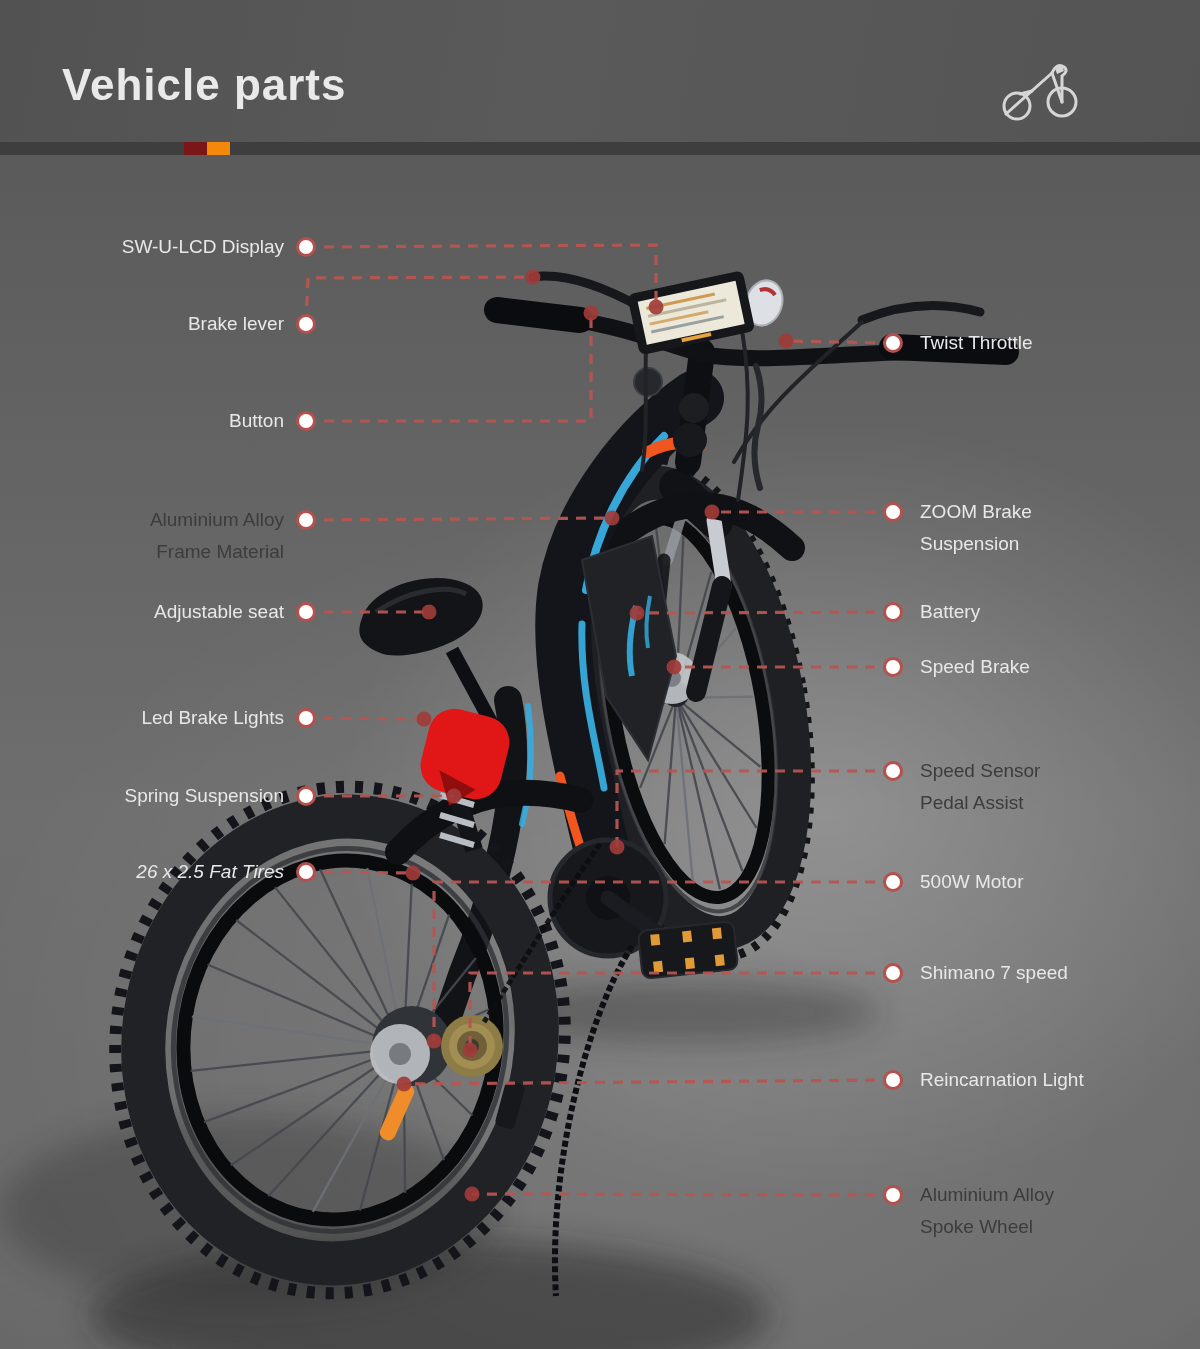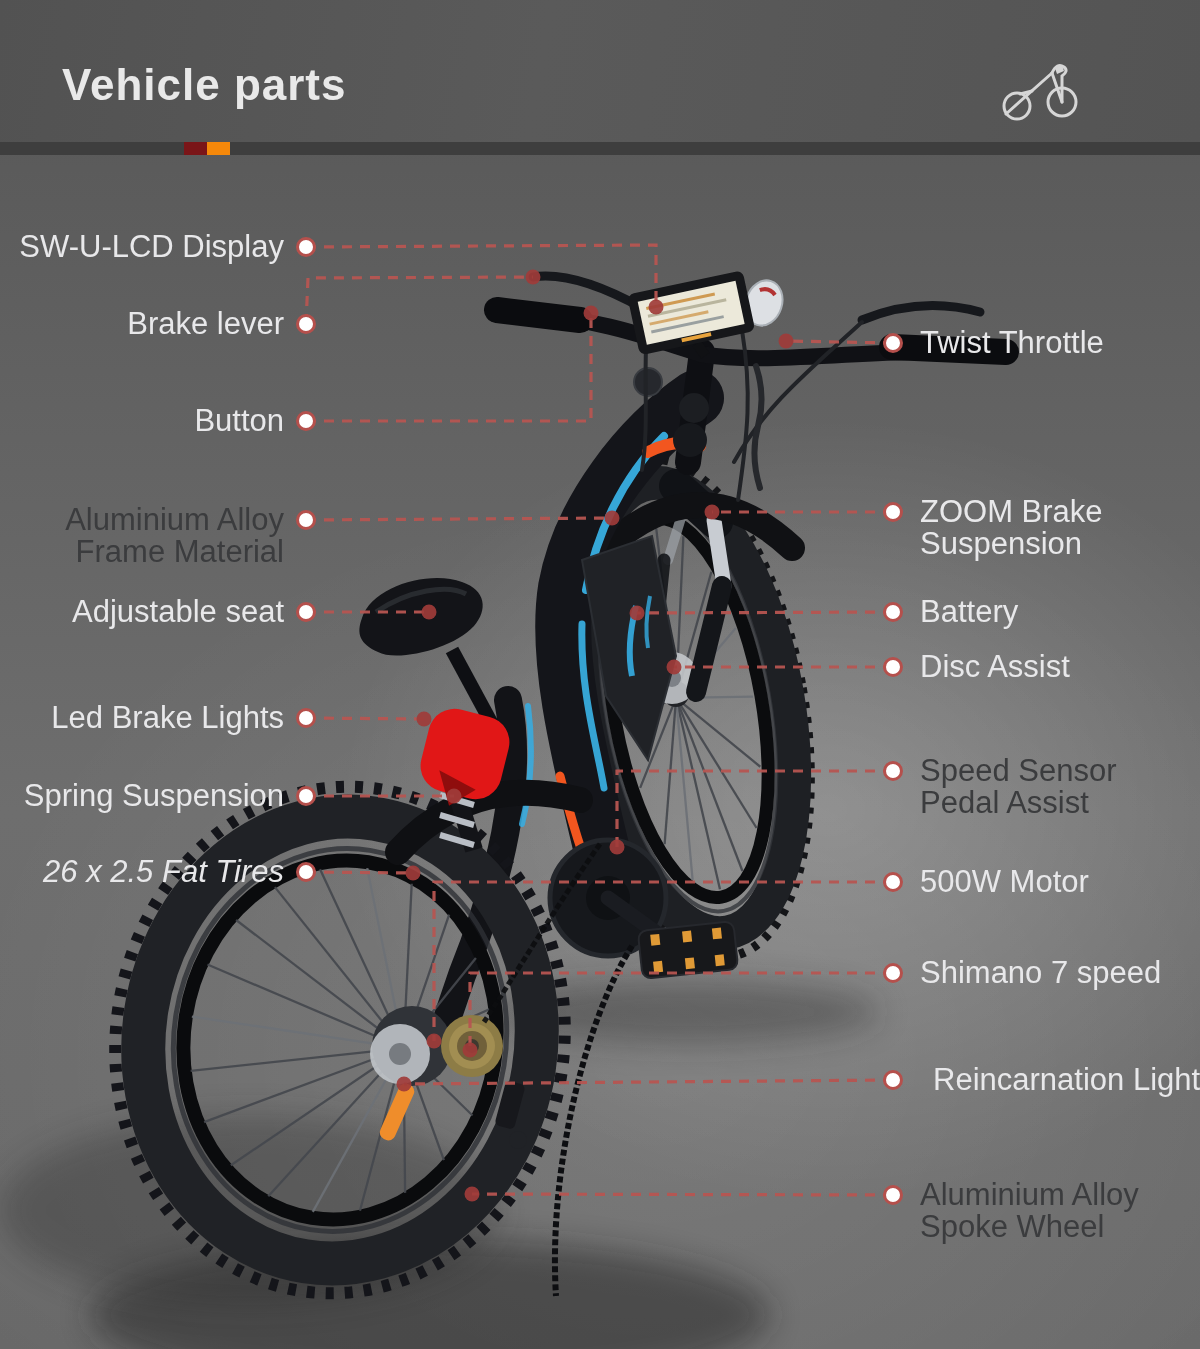--- a/index.html
+++ b/index.html
@@ -29,21 +29,21 @@
   .bike-glyph{ position:absolute; left:1000px; top:56px; }
   svg.layer{ position:absolute; left:0; top:0; pointer-events:none; }
   #lines-layer{ z-index:3; }
   #bike-layer{ z-index:1; }
   .callout-dot{
     position:absolute; z-index:4; width:14px; height:14px; background:#fff;
     border:3.5px solid #b5504c; border-radius:50%;
     transform:translate(-50%,-50%); box-sizing:content-box;
   }
   .callout-label{
-    position:absolute; z-index:4; font-size:31px; line-height:32px;
+    position:absolute; z-index:4; font-size:19px; line-height:32px;
     color:#e8e8ea; white-space:nowrap;
   }
   .callout-label.dark{ color:#3b3c3e; }
   .callout-label.align-right{ text-align:right; }
 </style>
 </head>
 <body>
 
 <div id="stage">
 
@@ -353,21 +353,21 @@
     </div>
       <div class="callout">
       <span class="callout-dot" style="left: 893px; top: 612px;"></span>
       <div class="callout-label" style="top: 596px; left: 920px;">
           <div>Battery</div>
         </div>
     </div>
       <div class="callout">
       <span class="callout-dot" style="left: 893px; top: 667px;"></span>
       <div class="callout-label" style="top: 651px; left: 920px;">
-          <div>Disc Assist</div>
+          <div>Speed Brake</div>
         </div>
     </div>
       <div class="callout">
       <span class="callout-dot" style="left: 893px; top: 771px;"></span>
       <div class="callout-label dark" style="top: 755px; left: 920px;">
           <div>Speed Sensor</div>
           <div>Pedal Assist</div>
         </div>
     </div>
       <div class="callout">
@@ -377,21 +377,21 @@
         </div>
     </div>
       <div class="callout">
       <span class="callout-dot" style="left: 893px; top: 973px;"></span>
       <div class="callout-label" style="top: 957px; left: 920px;">
           <div>Shimano 7 speed</div>
         </div>
     </div>
       <div class="callout">
       <span class="callout-dot" style="left: 893px; top: 1080px;"></span>
-      <div class="callout-label" style="top: 1064px; left: 920px; margin-left: 13px;">
+      <div class="callout-label" style="top: 1064px; left: 920px;">
           <div>Reincarnation Light</div>
         </div>
     </div>
       <div class="callout">
       <span class="callout-dot" style="left: 893px; top: 1195px;"></span>
       <div class="callout-label dark" style="top: 1179px; left: 920px;">
           <div>Aluminium Alloy</div>
           <div>Spoke Wheel</div>
         </div>
     </div>

